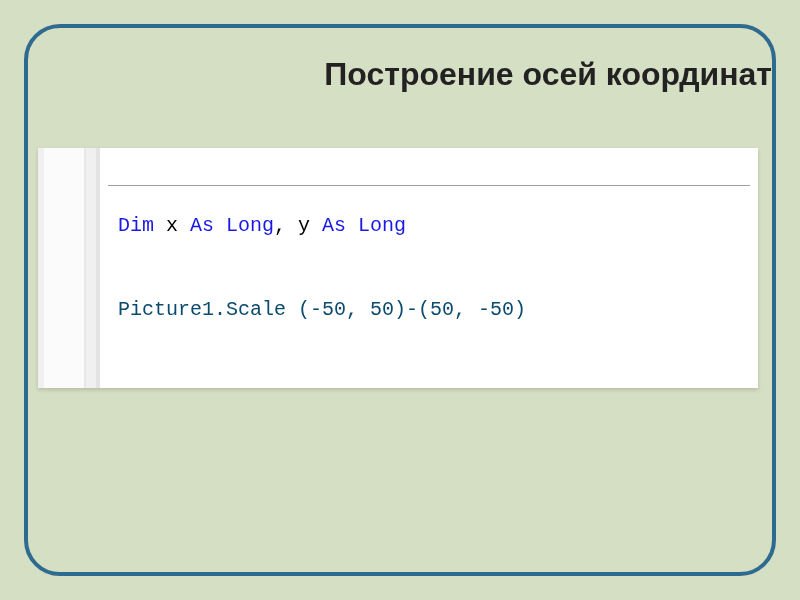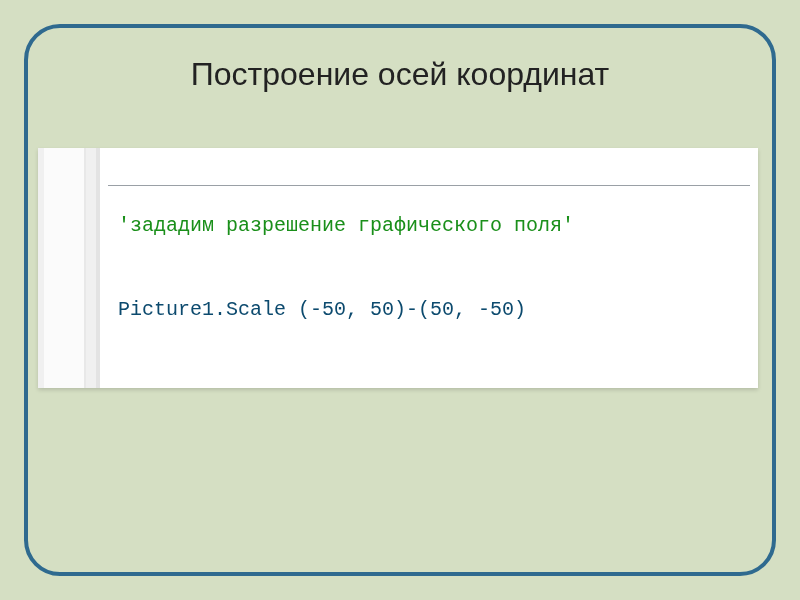--- a/index.html
+++ b/index.html
@@ -16,22 +16,22 @@
     left: 24px;
     top: 24px;
     width: 752px;
     height: 552px;
     background: #d5dfc3;
     border: 4px solid #2f6a8f;
     border-radius: 36px;
     box-sizing: border-box;
   }
   .title {
-    text-align: center;
-    font-weight: normal;
+    text-align: right;
+    font-weight: bold;
     font-size: 32px;
     color: #222;
     margin-top: 28px;
     margin-bottom: 24px;
   }
   .code-panel {
     position: absolute;
     left: 10px;
     top: 120px;
     width: 720px;
@@ -87,20 +87,20 @@
   <div class="title">Построение осей координат</div>
 
   <div class="code-panel">
     <div class="gutter">
       <div class="gutter-inner"></div>
     </div>
 
     <div class="hrule" style="top:37px"></div>
 
     <div class="code-area">
-      <div class="code-line"><span class="comment">'зададим разрешение графического поля'</span></div>
+      <div class="code-line"><span class="kw">Dim</span><span> x </span><span class="kw">As Long</span><span>, y </span><span class="kw">As Long</span></div>
       <div class="code-line"><span class="obj">Picture1.Scale (-50, 50)-(50, -50)</span></div>
       
       
       
     </div>
   </div>
 </div>
 
 </body></html>

